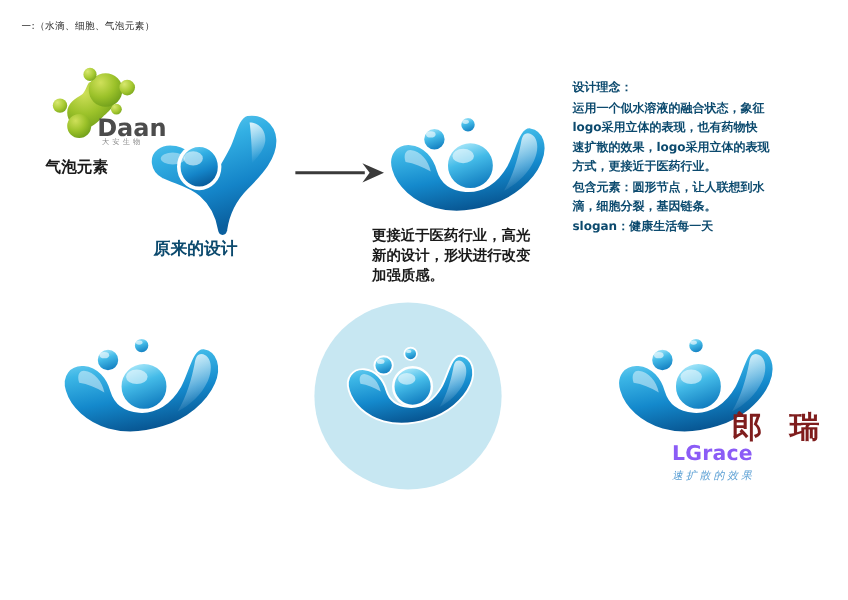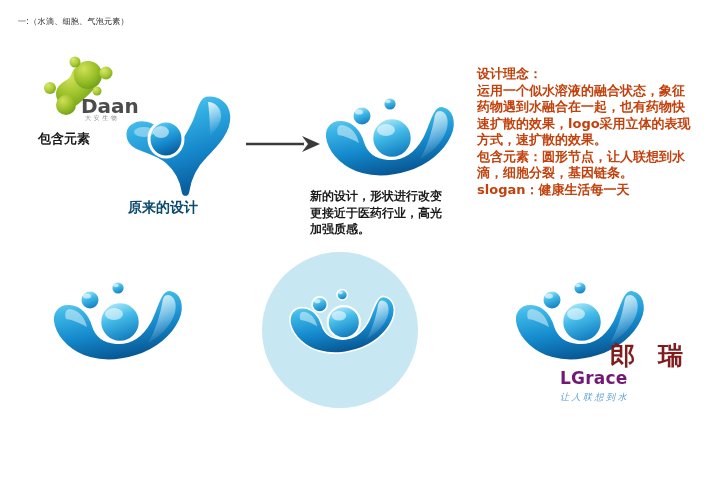--- a/index.html
+++ b/index.html
@@ -32,21 +32,21 @@
   .label-old{
     position:absolute;left:128px;top:199px;
     font-size:14px;font-weight:bold;color:#0c4a6e;white-space:nowrap;
   }
   .note-new{
     position:absolute;left:310px;top:188px;width:175px;
     font-size:12px;line-height:16.5px;font-weight:bold;color:#1a1a1a;
   }
   .concept{
     position:absolute;left:477px;top:66px;width:215px;
-    font-size:13px;line-height:16.5px;font-weight:bold;color:#c2410c;
+    font-size:10px;line-height:16.5px;font-weight:bold;color:#0c4a6e;
   }
   .concept div{white-space:nowrap;}
 
   
   .arrow{position:absolute;left:246px;top:133px;width:76px;height:22px;}
 
   
   .art{position:absolute;}
   .art svg{display:block;overflow:visible;}
 
@@ -67,21 +67,21 @@
   .brand{
     position:absolute;left:560px;top:344px;width:130px;
   }
   .brand-cn{
     font-size:25px;font-weight:bold;color:#7f1d1d;
     letter-spacing:7px;line-height:24px;
     font-family:"DejaVu Sans","Liberation Sans",sans-serif;
     text-align:right;
   }
   .brand-en{
-    font-size:17px;font-weight:bold;color:#701a75;
+    font-size:17px;font-weight:bold;color:#8b5cf6;
     letter-spacing:.2px;line-height:19px;margin-top:1px;
   }
   .brand-slogan{
     font-size:9px;color:#5a9fd4;letter-spacing:2.5px;
     line-height:13px;margin-top:3px;
     font-family:"DejaVu Serif","Liberation Serif",serif;
     font-style:italic;
   }
 </style>
 </head>
@@ -112,21 +112,21 @@
         <circle cx="35" cy="7" r="5.5" fill="url(#gGreenSm)"></circle>
         <circle cx="66" cy="18" r="6.5" fill="url(#gGreenSm)"></circle>
         <circle cx="10" cy="33" r="6" fill="url(#gGreenSm)"></circle>
         <circle cx="57" cy="36" r="4.5" fill="url(#gGreenSm)"></circle>
       </g>
       <text x="41" y="58" font-family="DejaVu Sans, Liberation Sans, sans-serif" font-size="20" font-weight="bold" fill="#4c4c4c">Daan</text>
       <text x="45" y="65" font-family="DejaVu Sans, Liberation Sans, sans-serif" font-size="6" letter-spacing="2.6" fill="#8a8a8a">大安生物</text>
     </svg>
   </div>
 
-  <div class="label-ref">包含元素</div>
+  <div class="label-ref">气泡元素</div>
 
   <div class="label-old">原来的设计</div>
 
   <div class="art old-logo">
     <svg width="136" height="108" viewBox="0 0 136 108" xmlns="http://www.w3.org/2000/svg">
       <defs>
         <linearGradient id="oldG" x1="0" y1="0" x2="0.35" y2="1">
           <stop offset="0%" stop-color="#7fd8f5"></stop>
           <stop offset="35%" stop-color="#33b0e4"></stop>
           <stop offset="72%" stop-color="#1484c8"></stop>
@@ -191,31 +191,31 @@
         <ellipse cx="68" cy="32" rx="9" ry="6" fill="#ffffff" opacity=".55"></ellipse>
         <circle cx="44" cy="18" r="9.5" fill="url(#bubG)" stroke="#ffffff" stroke-width="2"></circle>
         <ellipse cx="41" cy="14" rx="4" ry="2.6" fill="#ffffff" opacity=".6"></ellipse>
         <circle cx="72" cy="6" r="6.5" fill="url(#bubG)" stroke="#ffffff" stroke-width="1.8"></circle>
         <ellipse cx="70" cy="3.5" rx="2.8" ry="1.8" fill="#ffffff" opacity=".6"></ellipse>
       </g>
     </svg>
   </div>
 
   <div class="note-new">
+    <div>更接近于医药行业，高光</div>
     <div>新的设计，形状进行改变</div>
-    <div>更接近于医药行业，高光</div>
     <div>加强质感。</div>
   </div>
 
   <div class="concept">
     <div>设计理念：</div>
     <div>运用一个似水溶液的融合状态，象征</div>
-    <div>药物遇到水融合在一起，也有药物快</div>
+    <div>logo采用立体的表现，也有药物快</div>
     <div>速扩散的效果，logo采用立体的表现</div>
-    <div>方式，速扩散的效果。</div>
+    <div>方式，更接近于医药行业。</div>
     <div>包含元素：圆形节点，让人联想到水</div>
     <div>滴，细胞分裂，基因链条。</div>
     <div>slogan：健康生活每一天</div>
   </div>
 
   <div class="art bl-logo">
     <svg width="150" height="92" viewBox="0 0 146 92" xmlns="http://www.w3.org/2000/svg">
       <g>
         <path d="M124 8 C136 10 140 24 134 38 C127 54 110 68 90 74
                  C74 79 58 80 44 76 C26 71 12 58 8 44
@@ -282,16 +282,16 @@
         <ellipse cx="41" cy="14" rx="4" ry="2.6" fill="#ffffff" opacity=".6"></ellipse>
         <circle cx="72" cy="6" r="6.5" fill="url(#bubG)" stroke="#ffffff" stroke-width="1.8"></circle>
         <ellipse cx="70" cy="3.5" rx="2.8" ry="1.8" fill="#ffffff" opacity=".6"></ellipse>
       </g>
     </svg>
   </div>
 
   <div class="brand">
     <div class="brand-cn">郎 瑞</div>
     <div class="brand-en">LGrace</div>
-    <div class="brand-slogan">让人联想到水</div>
+    <div class="brand-slogan">速扩散的效果</div>
   </div>
 
 </div>
 
 </body></html>

